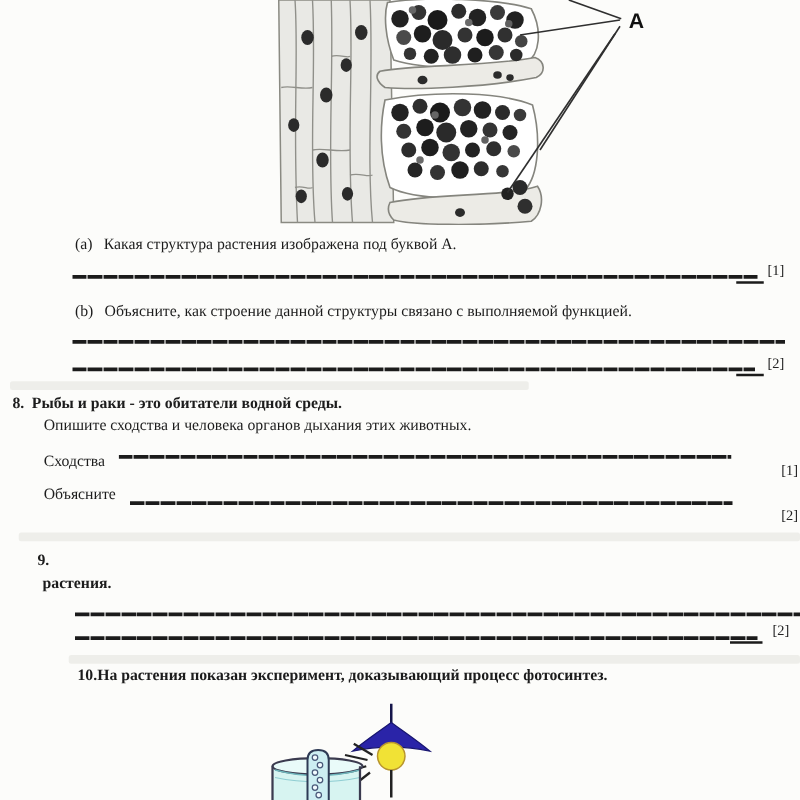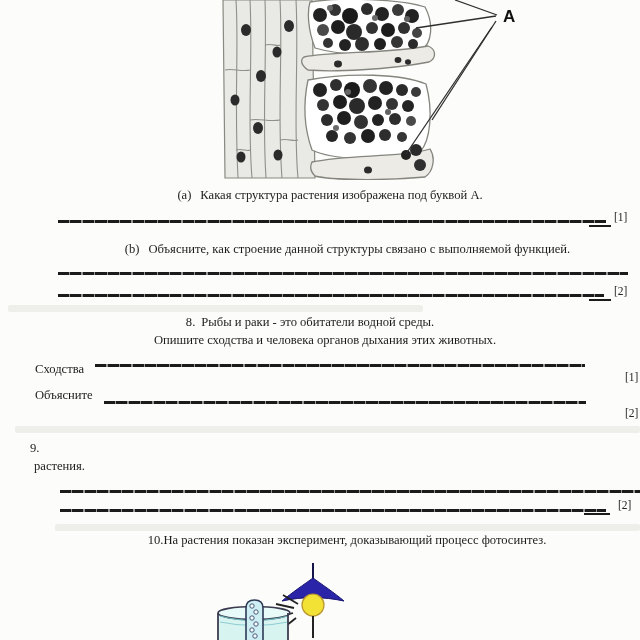--- a/index.html
+++ b/index.html
@@ -1,21 +1,21 @@
 <!DOCTYPE html>
 <html><head>
 <meta charset="utf-8">
 <style>
   html,body{margin:0;padding:0;}
   body{width:640px;height:640px;overflow:hidden;background:#ffffff;}
   #page{position:relative;width:640px;height:640px;background:#fcfcfa;overflow:hidden;
         font-family:"Liberation Serif","DejaVu Serif",serif;color:#1c1c1c;}
   .abs{position:absolute;}
-  .qtext{font-size:12.6px;line-height:15px;text-align:center;}
-  .bold{font-weight:normal;}
+  .qtext{font-size:12.6px;line-height:15px;}
+  .bold{font-weight:bold;}
   .answer-line{position:absolute;height:2.6px;
     background:repeating-linear-gradient(90deg,#1b1b1b 0 11px,rgba(27,27,27,.45) 11px 12.5px);}
   .tail-line{position:absolute;height:2.4px;background:#1b1b1b;}
   .mark{position:absolute;font-size:11.5px;white-space:nowrap;color:#222;}
   .band{position:absolute;height:7px;background:#eae9e4;opacity:.75;border-radius:2px;}
   .prefix{display:inline-block;margin-right:9px;}
   .just{text-align:justify;text-align-last:justify;}
   svg text{font-family:"Liberation Sans","DejaVu Sans",sans-serif;}
 </style>
 </head>

